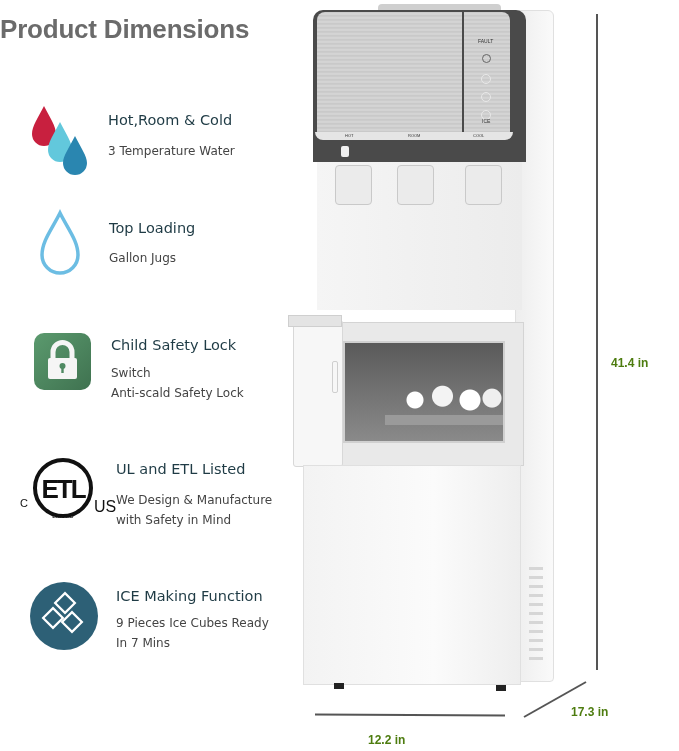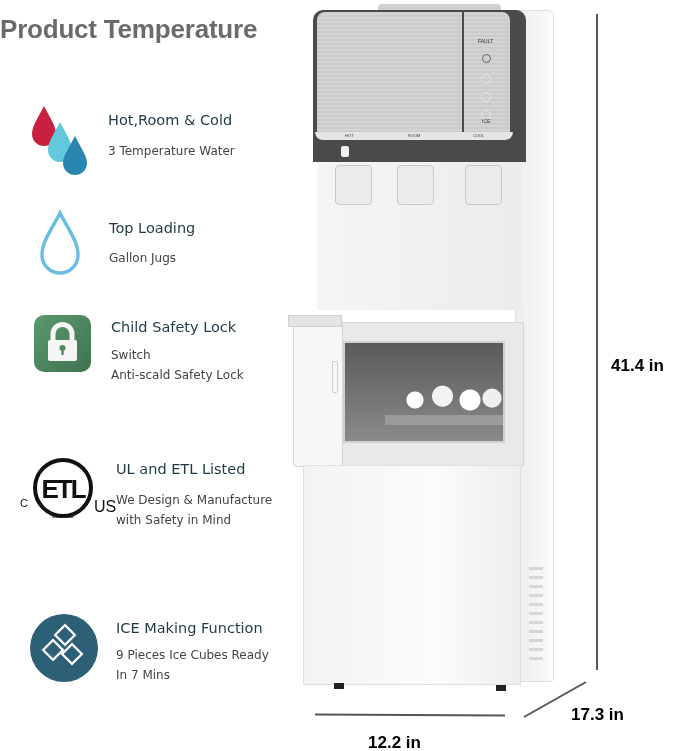--- a/index.html
+++ b/index.html
@@ -2,29 +2,29 @@
 <html><head>
 <meta charset="utf-8">
 <style>
   html, body { margin:0; padding:0; background:#ffffff; }
   body { width:679px; height:751px; position:relative; overflow:hidden; font-family:"Liberation Sans", sans-serif; }
   .title { position:absolute; left:0; top:14px; font-size:26px; font-weight:bold; color:#6b6b6b; letter-spacing:-0.2px; font-family:"Liberation Sans", sans-serif; }
   .feature { position:absolute; left:0; width:300px; }
   .f-icon { position:absolute; }
   .f-head { position:absolute; font-size:14.5px; color:#1f3b45; font-family:"DejaVu Sans", sans-serif; white-space:nowrap; }
   .f-sub { position:absolute; font-size:12px; color:#444; line-height:20px; font-family:"DejaVu Sans", sans-serif; }
-  .dim-label { position:absolute; font-size:17px; font-weight:bold; color:#000000; font-family:"Liberation Sans", sans-serif; white-space:nowrap; }
+  .dim-label { position:absolute; font-size:12px; font-weight:bold; color:#4d7c0f; font-family:"Liberation Sans", sans-serif; white-space:nowrap; }
   .line { position:absolute; background:#555; }
   
   .disp { position:absolute; }
 </style>
 </head>
 <body>
 
-<div class="title">Product Temperature</div>
+<div class="title">Product Dimensions</div>
 
 <div class="feature" style="top:100px;height:80px;">
   <svg class="f-icon" style="left:30px;top:4px;" width="62" height="72" viewBox="0 0 62 72">
     <path d="M14 2 C8 14 2 22 2 30 A12 12 0 0 0 26 30 C26 22 20 14 14 2Z" fill="#c8203f"></path>
     <path d="M30 18 C24 30 18 38 18 46 A12 12 0 0 0 42 46 C42 38 36 30 30 18Z" fill="#62c8dc"></path>
     <path d="M45 32 C39 44 33 52 33 59 A12 12 0 0 0 57 59 C57 52 51 44 45 32Z" fill="#2a86b0"></path>
   </svg>
   <div class="f-head" style="left:108px;top:12px;">Hot,Room &amp; Cold</div>
   <div class="f-sub" style="left:108px;top:41px;">
     <div>3 Temperature Water</div>
@@ -34,21 +34,21 @@
 <div class="feature" style="top:205px;height:80px;">
   <svg class="f-icon" style="left:36px;top:4px;" width="48" height="72" viewBox="0 0 48 72">
     <path d="M24 4 C16 20 6 32 6 46 A18 18 0 0 0 42 46 C42 32 32 20 24 4Z" fill="none" stroke="#6cbde3" stroke-width="3.5"></path>
   </svg>
   <div class="f-head" style="left:109px;top:15px;">Top Loading</div>
   <div class="f-sub" style="left:109px;top:43px;">
     <div>Gallon Jugs</div>
   </div>
 </div>
 
-<div class="feature" style="top:312px;height:80px;padding-left:27px;">
+<div class="feature" style="top:330px;height:80px;padding-left:27px;">
   <div class="f-icon" style="left:34px;top:3px;width:57px;height:57px;border-radius:10px;background:linear-gradient(135deg,#5b9a6e,#3f7250);">
     <svg width="57" height="57" viewBox="0 0 57 57">
       <path d="M19 26 V19 A9.5 9.5 0 0 1 38 19 V26" fill="none" stroke="#f5f5f5" stroke-width="5"></path>
       <rect x="14" y="25" width="29" height="21" rx="2" fill="#f5f5f5"></rect>
       <circle cx="28.5" cy="33" r="3" fill="#4f8a63"></circle>
       <rect x="27.3" y="34" width="2.4" height="6" fill="#4f8a63"></rect>
     </svg>
   </div>
   <div class="f-head" style="left:111px;top:7px;">Child Safety Lock</div>
   <div class="f-sub" style="left:111px;top:33px;">
@@ -67,21 +67,21 @@
     <span style="position:absolute;left:2px;top:43px;font-size:11px;color:#111;">C</span>
     <span style="position:absolute;left:76px;top:44px;font-size:16px;color:#111;font-weight:normal;">US</span>
   </div>
   <div class="f-head" style="left:116px;top:11px;text-align:right;">UL and ETL Listed</div>
   <div class="f-sub" style="left:116px;top:40px;">
     <div>We Design &amp; Manufacture</div>
     <div>with Safety in Mind</div>
   </div>
 </div>
 
-<div class="feature" style="top:612px;height:80px;">
+<div class="feature" style="top:580px;height:80px;">
   <div class="f-icon" style="left:30px;top:2px;width:68px;height:68px;border-radius:50%;background:#2d6076;">
     <svg width="68" height="68" viewBox="0 0 68 68">
       <g fill="none" stroke="#ffffff" stroke-width="2.2">
         <rect x="28" y="14" width="14" height="14" transform="rotate(45 35 21)"></rect>
         <rect x="16" y="29" width="14" height="14" transform="rotate(45 23 36)"></rect>
         <rect x="35" y="33" width="14" height="14" transform="rotate(45 42 40)"></rect>
       </g>
     </svg>
   </div>
   <div class="f-head" style="left:116px;top:8px;">ICE Making Function</div>

